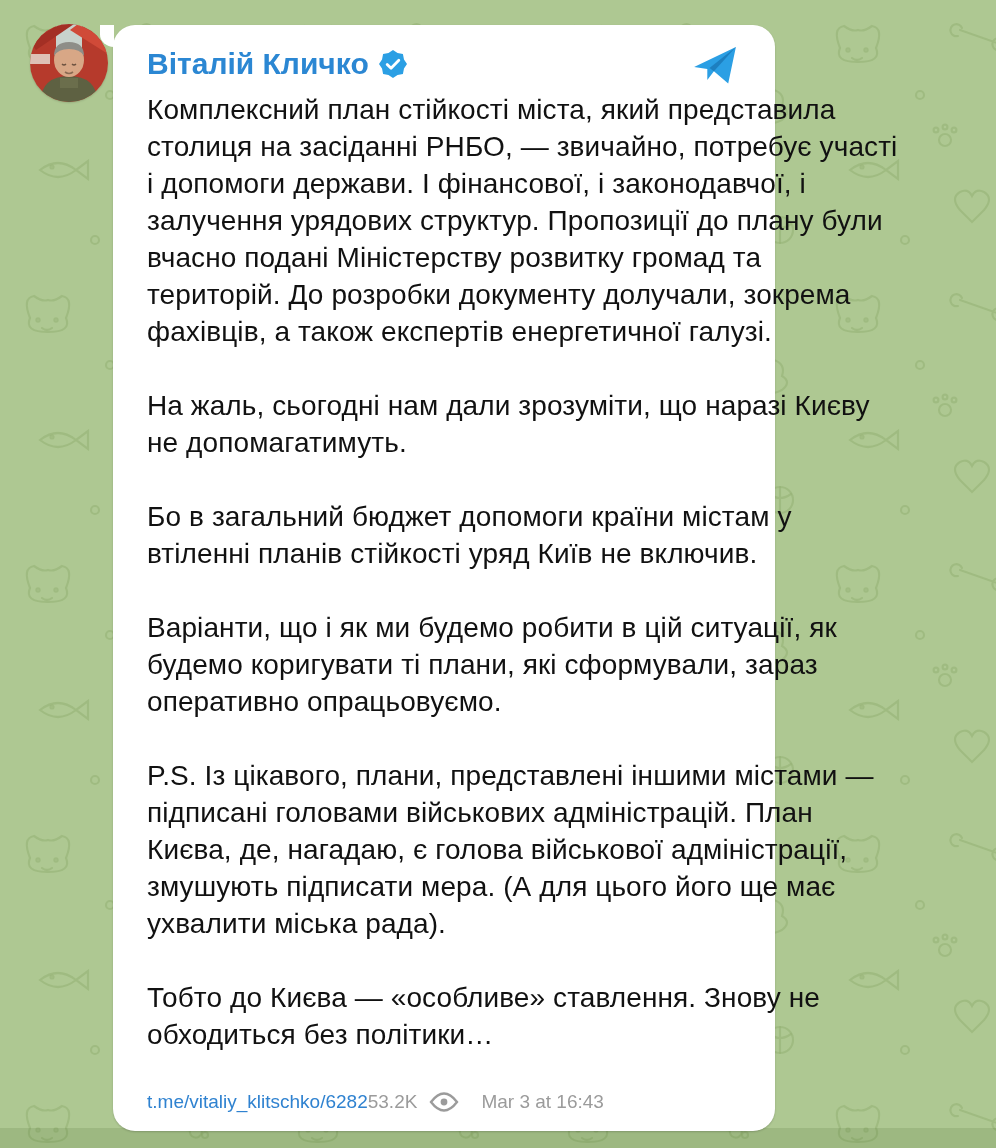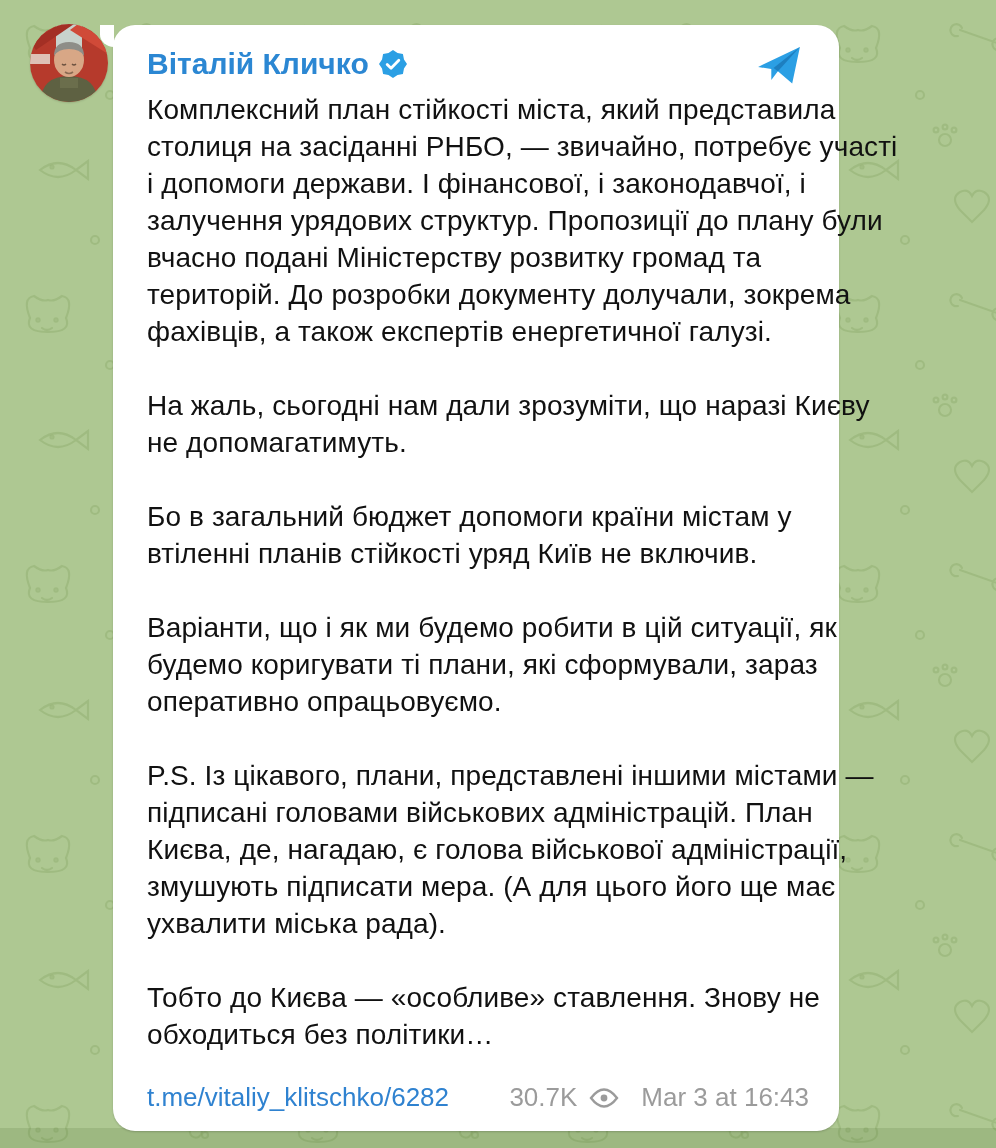--- a/index.html
+++ b/index.html
@@ -24,21 +24,21 @@
     position:absolute;left:0;right:0;bottom:0;height:20px;
     background:rgba(60,90,30,0.14);
   }
   .avatar{
     position:absolute;left:30px;top:24px;width:78px;height:78px;
     border-radius:50%;overflow:hidden;box-shadow:0 1px 2px rgba(0,0,0,.15);
     cursor:pointer;
   }
   .avatar svg{display:block;width:100%;height:100%;}
   .bubble{
-    position:absolute;left:113px;top:25px;width:726px;height:1106px;
+    position:absolute;left:113px;top:25px;width:662px;height:1106px;
     background:var(--bubble);
     border-radius:22px;
     box-shadow:0 1px 2px rgba(0,0,0,.18);
     padding:20px 38px 18px 34px;
   }
   .tail{
     position:absolute;top:0;left:-13px;width:14px;height:22px;
     background:var(--bubble);
     border-bottom-left-radius:18px 16px;
   }
@@ -59,22 +59,22 @@
   }
   .msg-text{
     white-space:pre-line;
     color:var(--text);
     font-size:28px;line-height:37px;
     letter-spacing:.1px;
     width:752px;
   }
   .bubble-footer{
     position:absolute;left:34px;right:30px;bottom:18px;
-    display:flex;align-items:center;justify-content:space-between;
-    font-size:26px;
+    display:flex;align-items:center;justify-content:flex-start;
+    font-size:19px;
     margin-top:10px;
   }
   .post-link{
     color:var(--link-blue);text-decoration:none;cursor:pointer;
   }
   .meta{
     display:flex;align-items:center;gap:12px;
     color:var(--meta-gray);
   }
   .meta .eye{display:inline-flex;width:30px;height:22px;margin-right:6px;}
@@ -168,21 +168,21 @@
 
 Варіанти, що і як ми будемо робити в цій ситуації, як будемо коригувати ті плани, які сформували, зараз оперативно опрацьовуємо.
 
 P.S. Із цікавого, плани, представлені іншими містами — підписані головами військових адміністрацій. План Києва, де, нагадаю, є голова військової адміністрації, змушують підписати мера. (А для цього його ще має ухвалити міська рада).
 
 Тобто до Києва — «особливе» ставлення. Знову не обходиться без політики…</div>
 
     <div class="bubble-footer">
       <a class="post-link" href="#">t.me/vitaliy_klitschko/6282</a>
       <div class="meta">
-        <span>30.7K</span>
+        <span>53.2K</span>
         <span class="eye">
           <svg viewBox="0 0 30 22" xmlns="http://www.w3.org/2000/svg">
             <path d="M2 11 q13-17 26 0 q-13 17-26 0 Z" fill="none" stroke="#9B9B9B" stroke-width="2.4"></path>
             <circle cx="15" cy="11" r="3.4" fill="#9B9B9B"></circle>
           </svg>
         </span>
         <span class="ts">Mar 3 at 16:43</span>
       </div>
     </div>
   </div>

